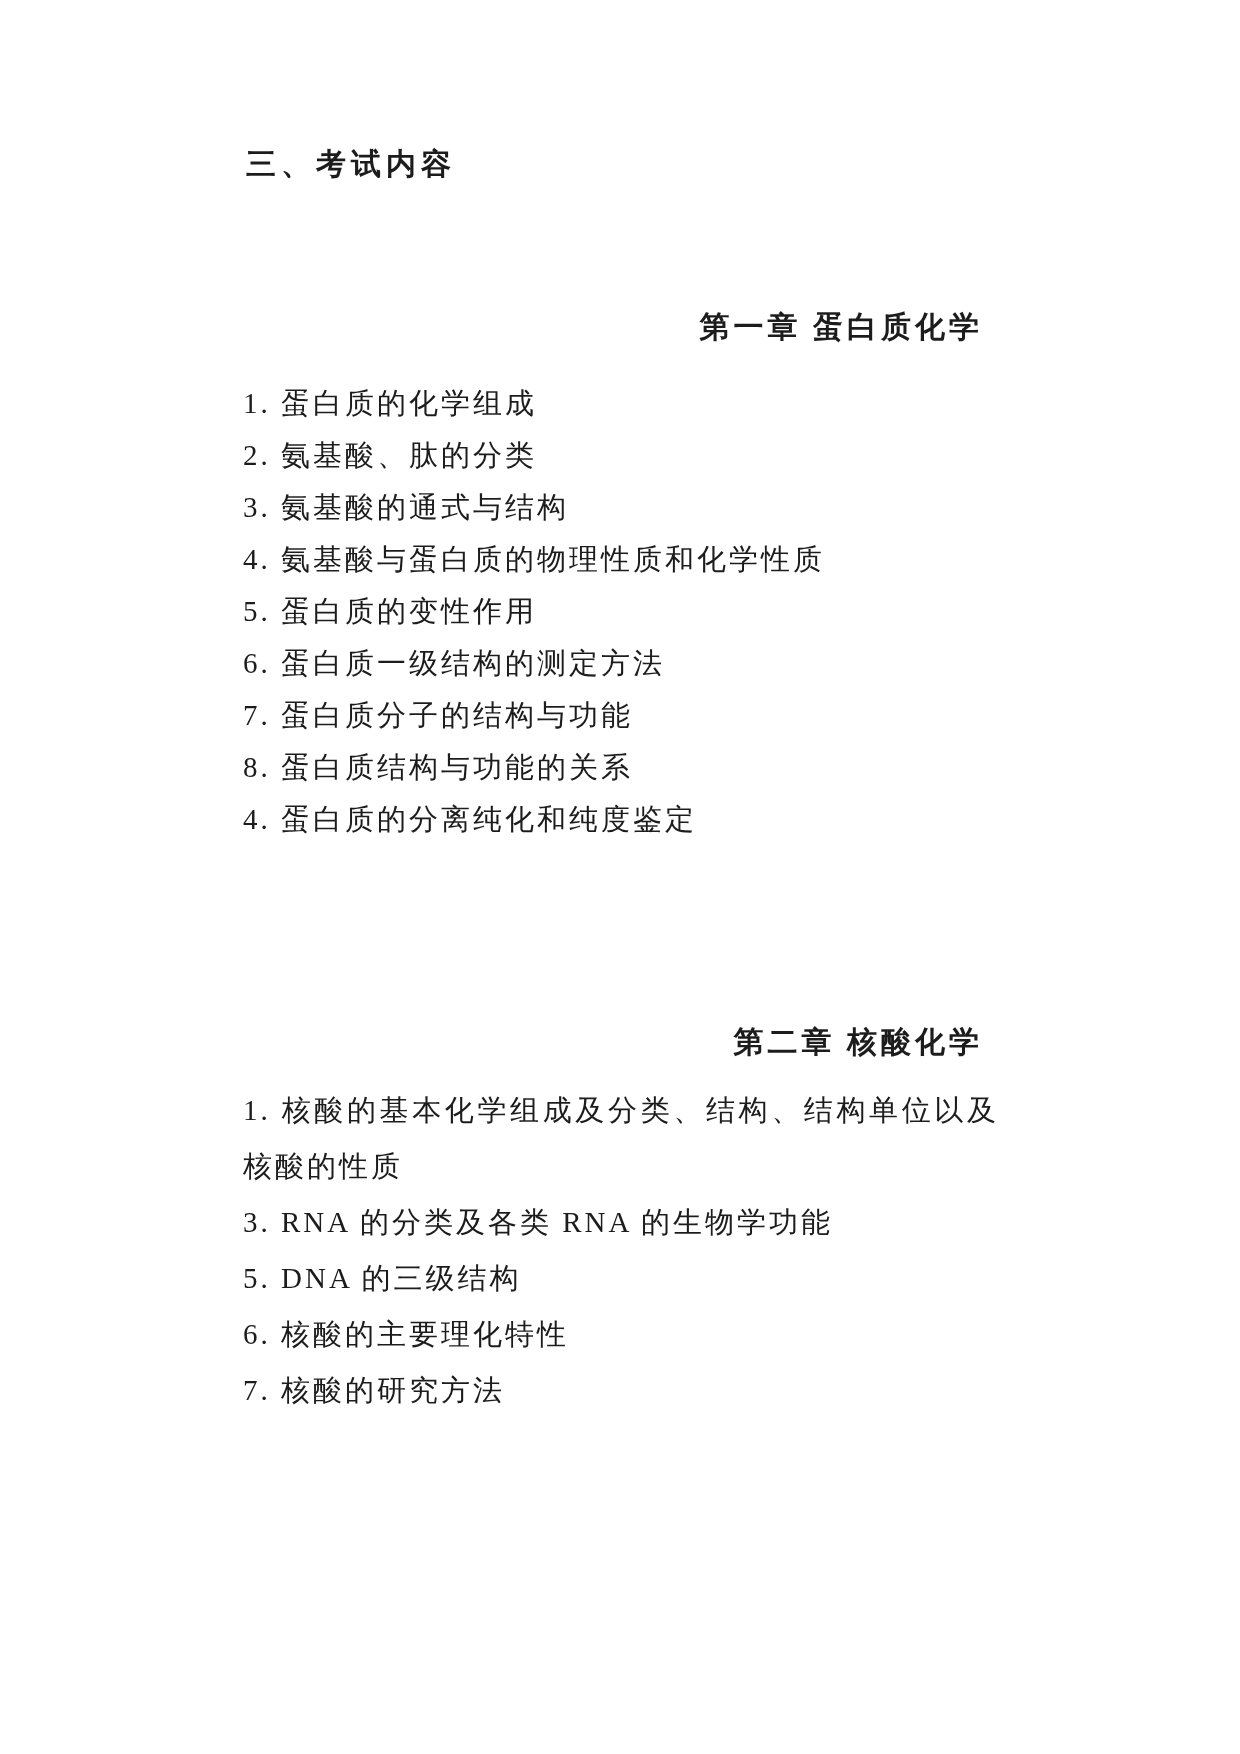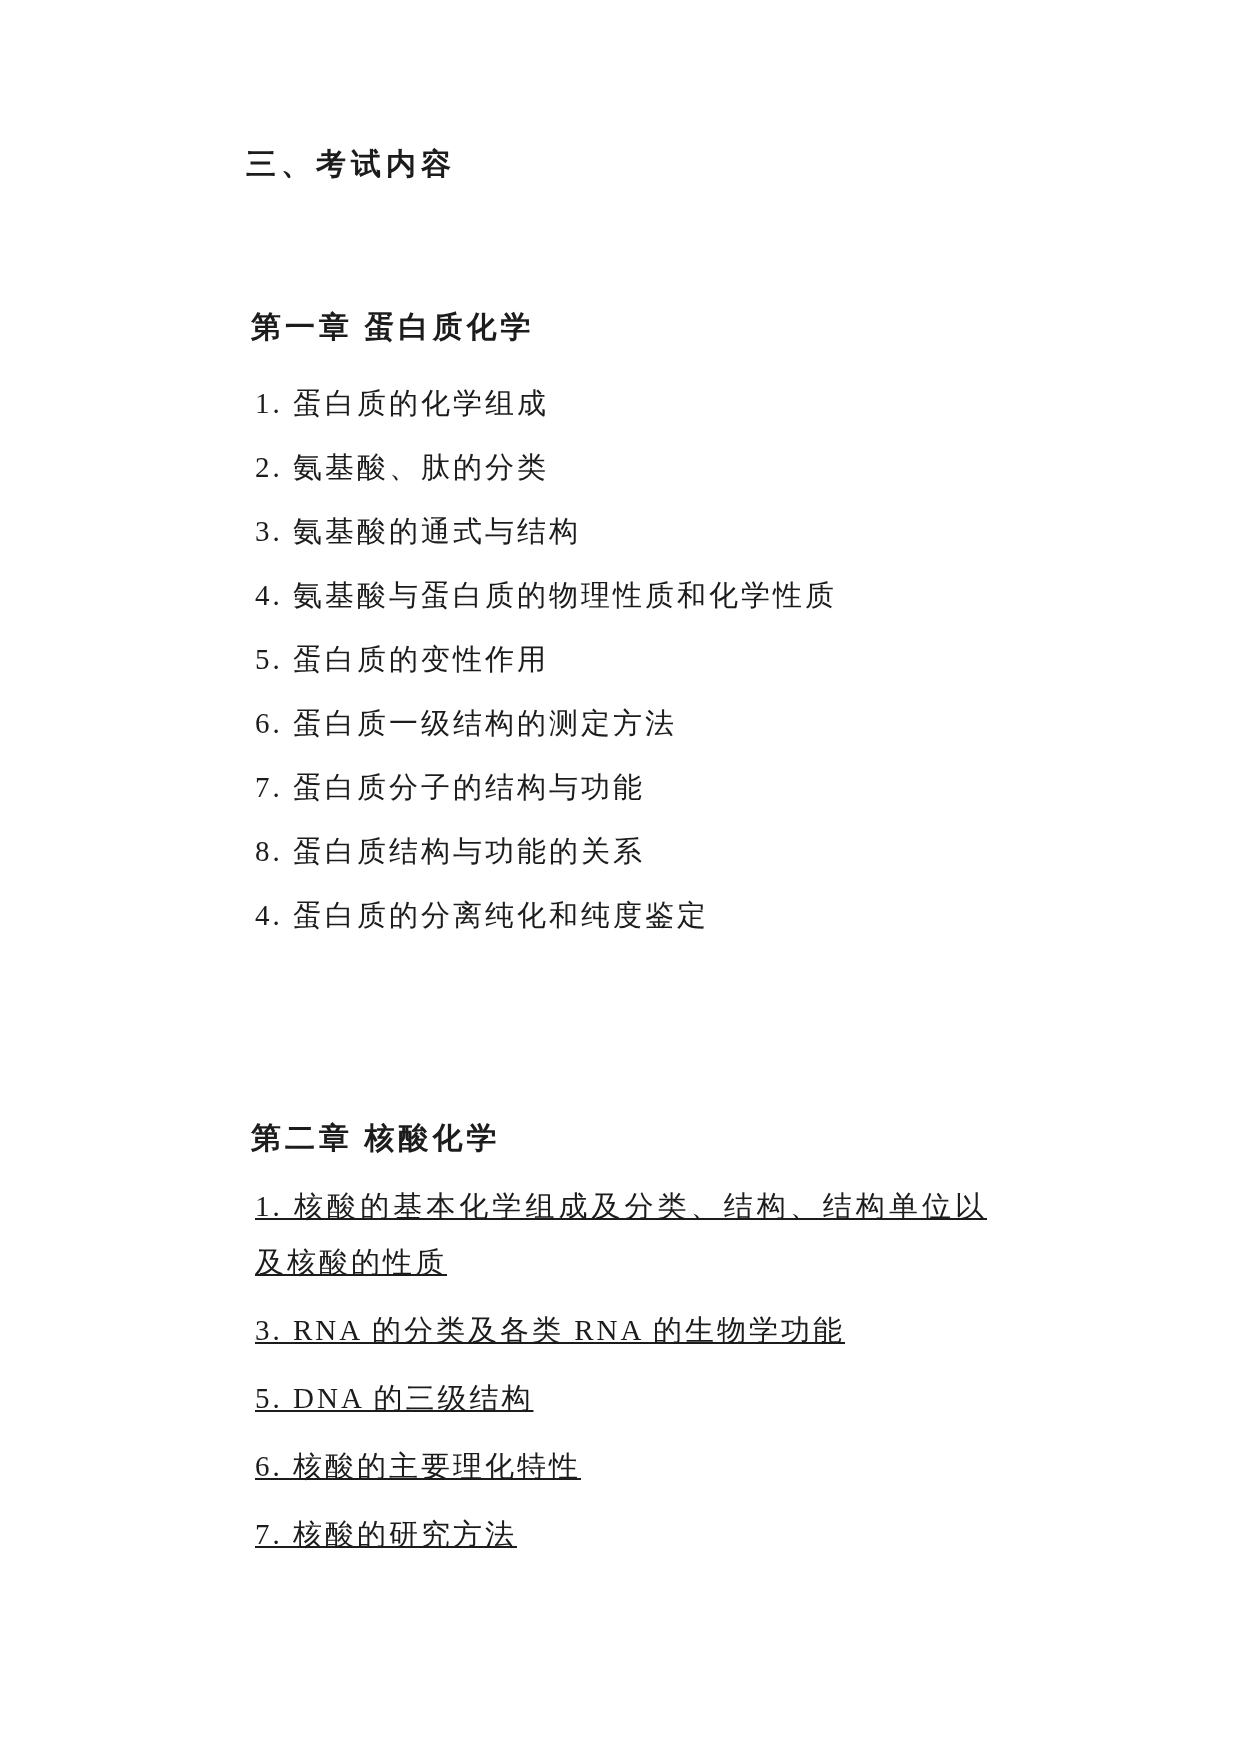--- a/index.html
+++ b/index.html
@@ -22,42 +22,42 @@
     font-weight: bold;
     letter-spacing: 5px;
     line-height: 32px;
     height: 32px;
   }
   .content-col {
     margin-left: 243px;
     width: 756px;
   }
   .chapter-title {
-    margin: 8px;
-    text-align: left;
+    margin: 16px;
+    text-align: right;
     font-size: 30px;
     font-weight: bold;
     letter-spacing: 4px;
     line-height: 34px;
     height: 34px;
   }
   .chapter-1 .chapter-title { margin-top: 130px; }
   .chapter-2 .chapter-title { margin-top: 180px; }
   .item-list { margin: 0; padding: 0; }
   .chapter-1 .item-list { margin-top: 33px; }
   .chapter-2 .item-list { margin-top: 23px; }
   .item {
-    margin: 12px;
+    margin: 0;
     padding: 0;
     font-size: 29px;
     letter-spacing: 3px;
     color: #1c1c1c;
   }
   .chapter-1 .item { line-height: 52px; }
-  .chapter-2 .item { line-height: 56px; text-align: justify; text-decoration: underline; }
+  .chapter-2 .item { line-height: 56px; text-align: justify; }
 </style>
 </head>
 <body>
 
 <div class="page">
 
   <h2 class="section-heading">三、考试内容</h2>
 
   <div class="content-col">
 

